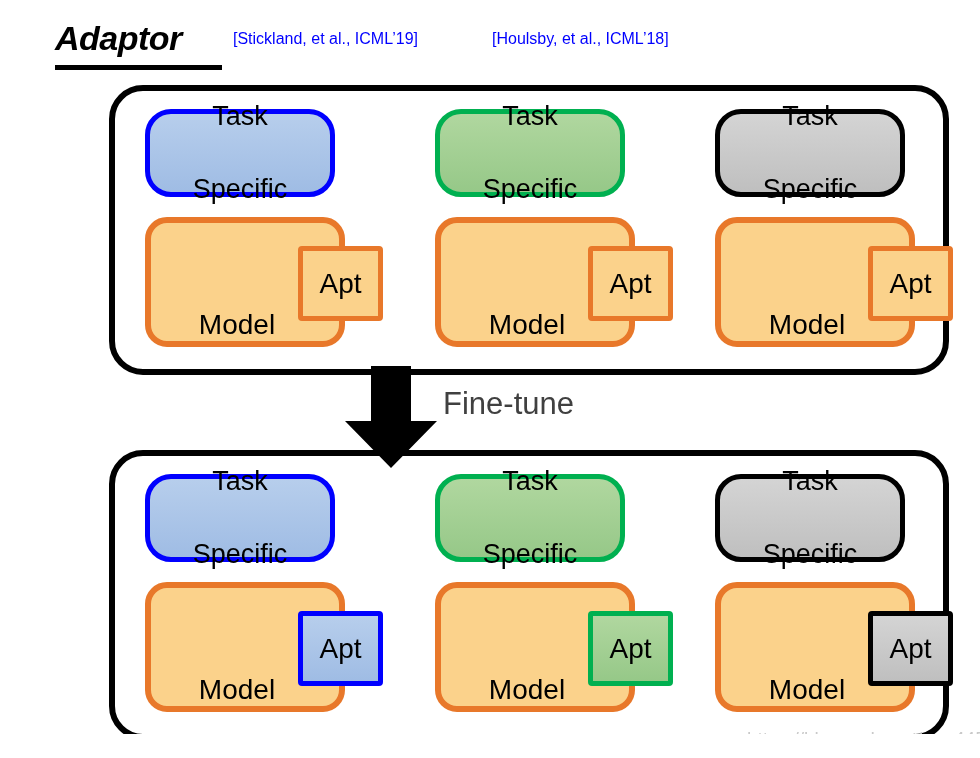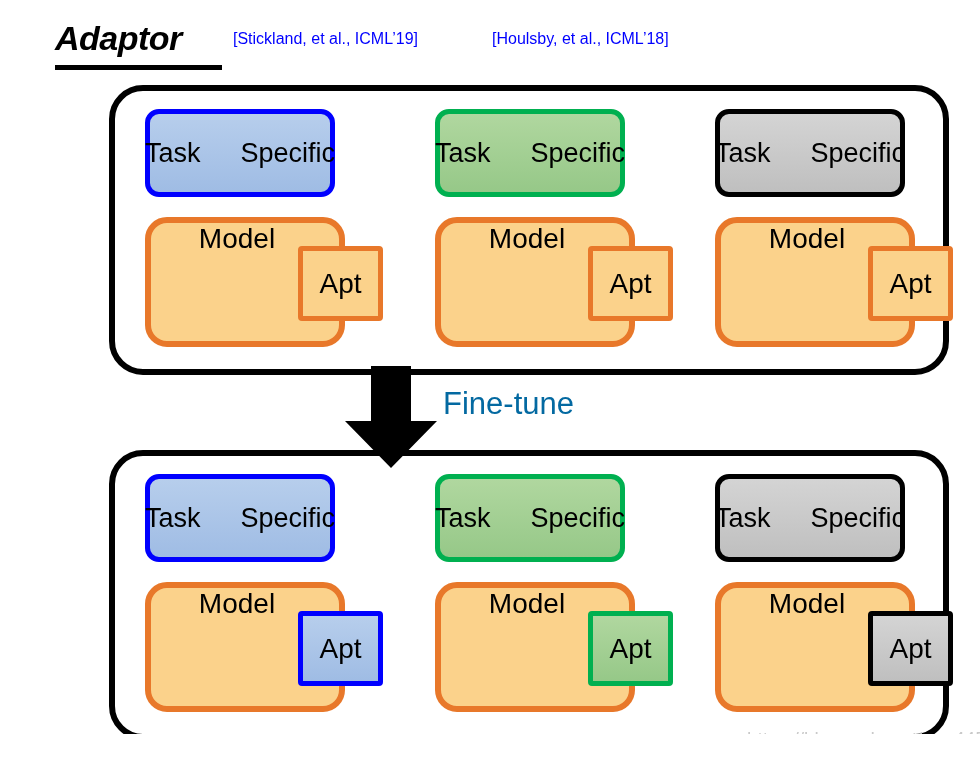--- a/index.html
+++ b/index.html
@@ -91,23 +91,24 @@
 
   
   .task-box {
     position: absolute;
     left: 0;
     top: 0;
     width: 190px;
     height: 88px;
     border-width: 5px;
     border-style: solid;
-    border-radius: 14px;
+    border-radius: 26px;
     box-sizing: border-box;
     display: flex;
+    flex-direction: column;
     align-items: center;
     justify-content: center;
     font-size: 27px;
     color: #000000;
     line-height: 33px;
     text-align: center;
     gap: 40px;
   }
   .task-box .ln { display: block; }
 
@@ -116,21 +117,21 @@
     position: absolute;
     left: 0;
     top: 108px;
     width: 200px;
     height: 130px;
     border: 6px solid #E8782A;
     border-radius: 22px;
     background: #FBD28B;
     box-sizing: border-box;
     display: flex;
-    align-items: flex-start;
+    align-items: flex-end;
     justify-content: center;
     font-size: 28px;
     color: #000000;
   }
   .model-label {
     position: relative;
     left: -8px;
   }
 
   
@@ -165,21 +166,21 @@
     top: 366px;
     width: 92px;
     height: 102px;
     z-index: 9;
   }
   #fine-tune-label {
     position: absolute;
     left: 418px;
     top: 386px;
     font-size: 31px;
-    color: #0369a1;
+    color: #404040;
     white-space: nowrap;
     z-index: 9;
   }
 
   
   #watermark {
     position: absolute;
     left: 722px;
     top: 728px;
     font-size: 19px;

